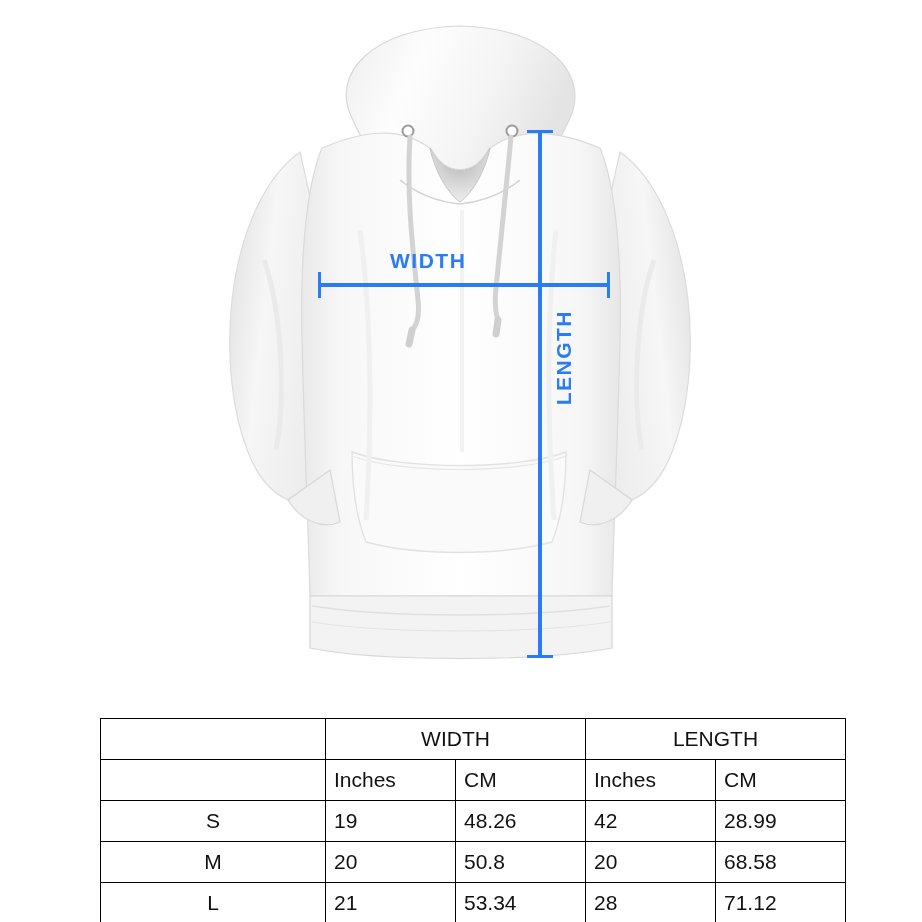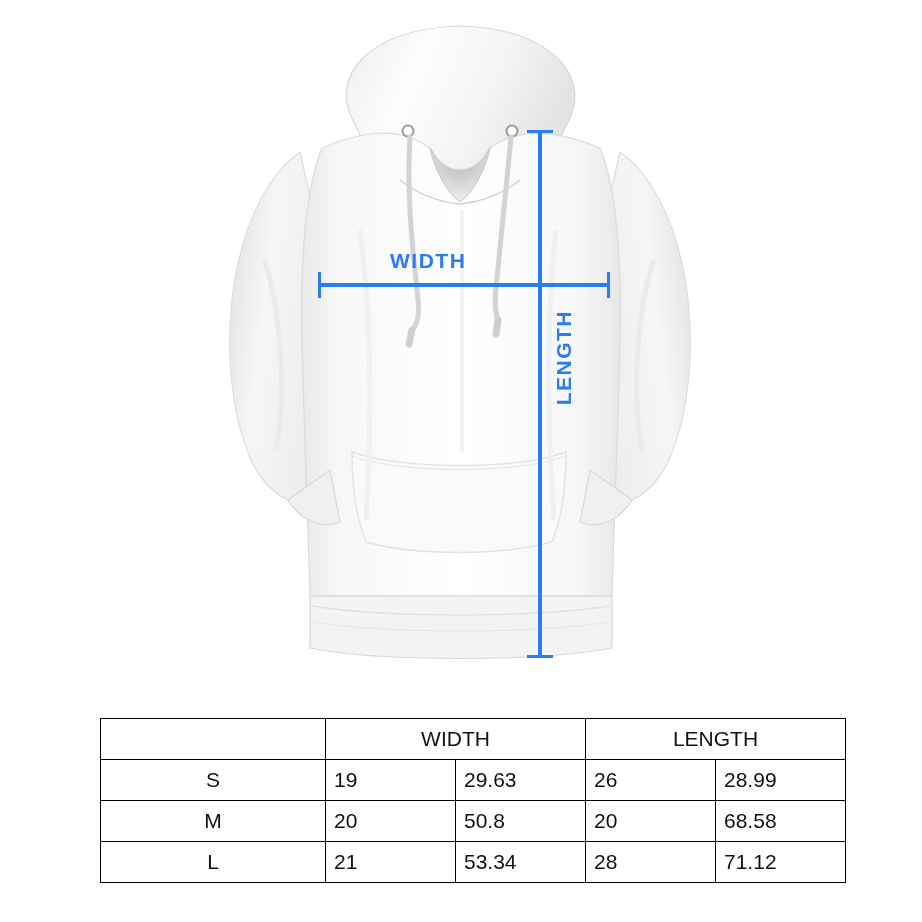--- a/index.html
+++ b/index.html
@@ -275,24 +275,31 @@
         <col class="col-num">
         <col class="col-num">
       </colgroup>
       <tbody>
         <tr>
           <td class="blank-cell"></td>
           <td class="group-head" colspan="2">WIDTH</td>
           <td class="group-head" colspan="2">LENGTH</td>
         </tr>
         <tr>
+          <td class="blank-cell"></td>
+          <td class="unit-head">Inches</td>
+          <td class="unit-head">CM</td>
+          <td class="unit-head">Inches</td>
+          <td class="unit-head">CM</td>
+        </tr>
+        <tr>
           <td class="size-cell">S</td>
           <td class="num-cell">19</td>
-          <td class="num-cell">29.63</td>
-          <td class="num-cell">26</td>
+          <td class="num-cell">48.26</td>
+          <td class="num-cell">42</td>
           <td class="num-cell">28.99</td>
         </tr>
         <tr>
           <td class="size-cell">M</td>
           <td class="num-cell">20</td>
           <td class="num-cell">50.8</td>
           <td class="num-cell">20</td>
           <td class="num-cell">68.58</td>
         </tr>
         <tr>

